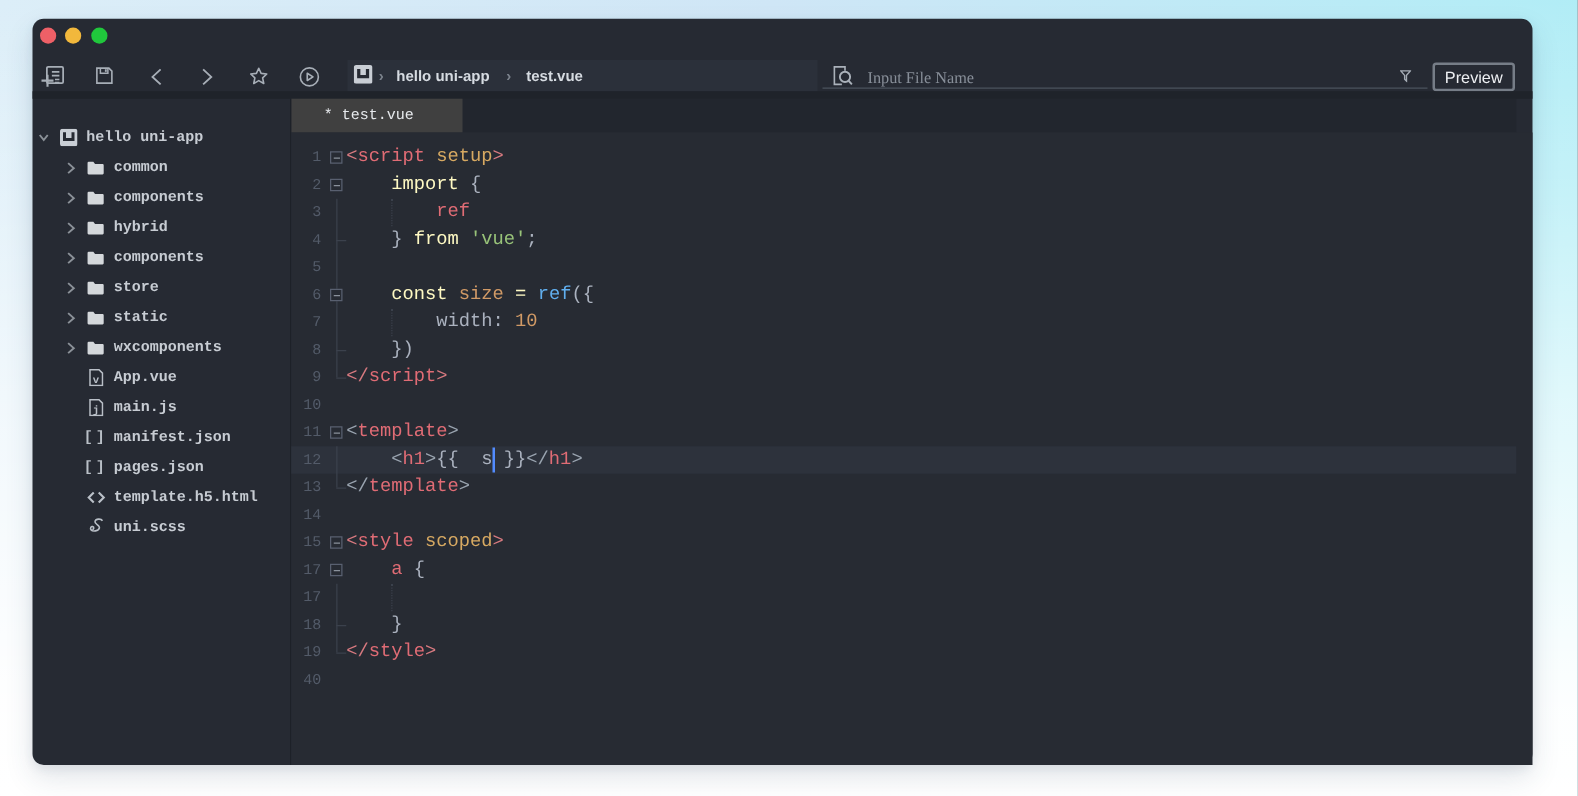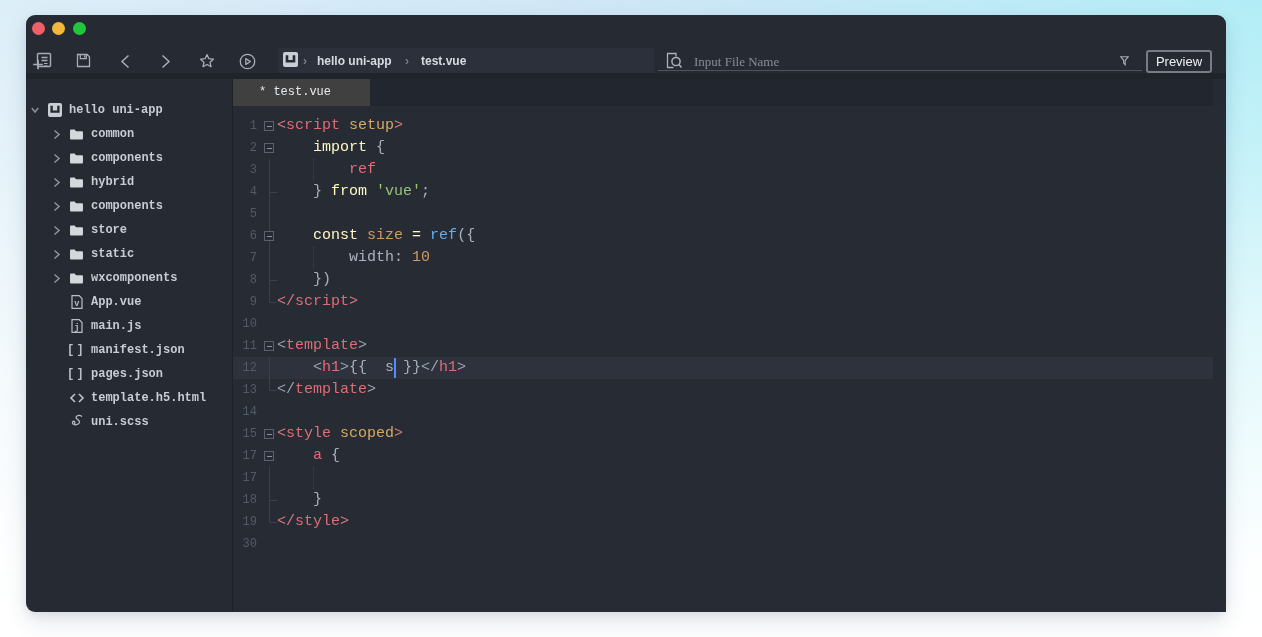--- a/index.html
+++ b/index.html
@@ -267,21 +267,21 @@
       <div class="codeline" style="top:295px"></div>
       <div class="lnum" style="top:317px">15</div>
       <div class="codeline" style="top:317px"><span class="pk">&lt;</span><span class="red">style</span> <span class="gold">scoped</span><span class="pk">&gt;</span></div>
       <div class="lnum" style="top:339px">17</div>
       <div class="codeline" style="top:339px">    <span class="red">a</span> {</div>
       <div class="lnum" style="top:361px">17</div>
       <div class="lnum" style="top:383px">18</div>
       <div class="codeline" style="top:383px">    }</div>
       <div class="lnum" style="top:405px">19</div>
       <div class="codeline" style="top:405px"><span class="pk">&lt;/</span><span class="red">style</span><span class="pk">&gt;</span></div>
-      <div class="lnum" style="top:427px">30</div>
+      <div class="lnum" style="top:427px">40</div>
       <div class="codeline" style="top:427px"></div>
       <div class="foldbox" style="left:31px;top:14.5px"></div>
       <div class="foldbox" style="left:31px;top:36.5px"></div>
       <div class="foldbox" style="left:31px;top:124.5px"></div>
       <div class="foldbox" style="left:31px;top:234.5px"></div>
       <div class="foldbox" style="left:31px;top:322.5px"></div>
       <div class="foldbox" style="left:31px;top:344.5px"></div>
       <div class="guide" style="left:36px;top:53px;width:1px;height:143px"></div>
       <div class="guide" style="left:36px;top:86px;width:8px;height:1px"></div>
       <div class="guide" style="left:36px;top:174px;width:8px;height:1px"></div>

